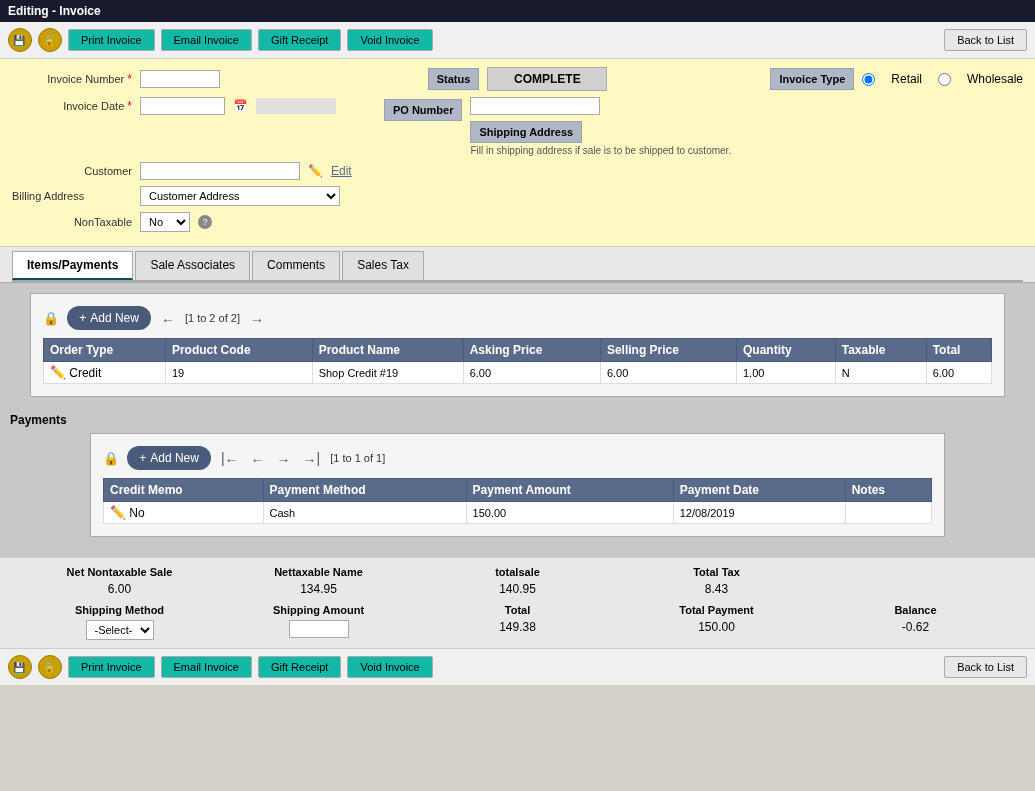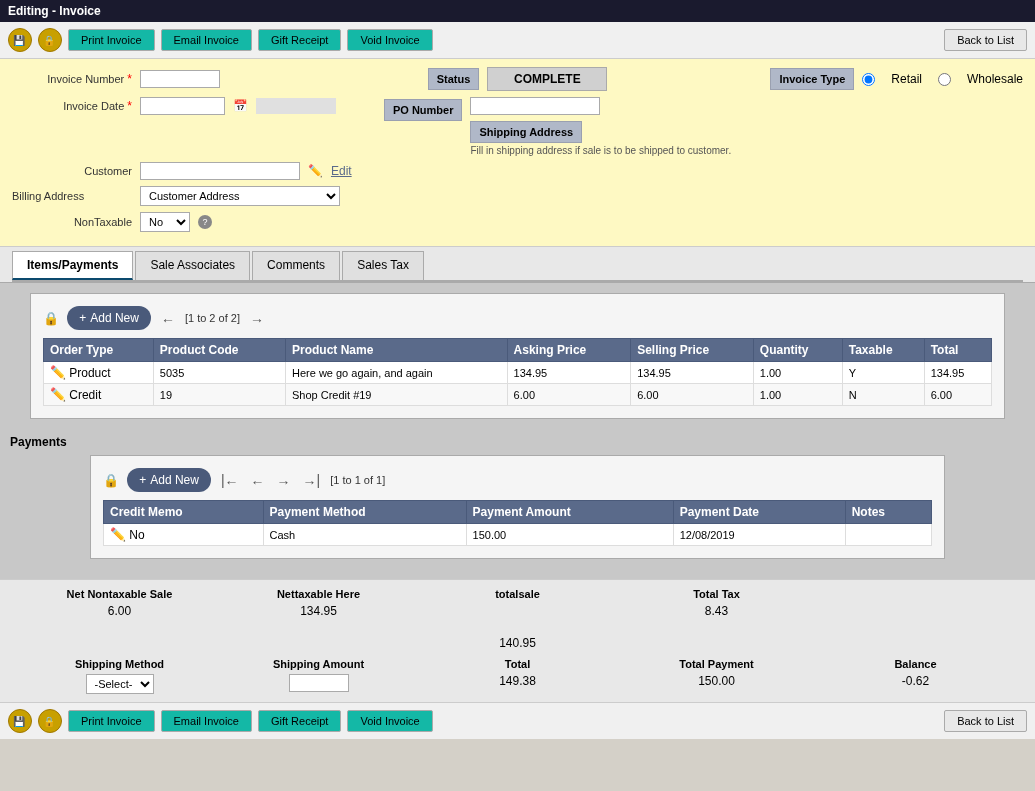--- a/index.html
+++ b/index.html
@@ -160,30 +160,20 @@
             <th><span>Product Name</span></th>
             <th><span>Asking Price</span></th>
             <th><span>Selling Price</span></th>
             <th><span>Quantity</span></th>
             <th><span>Taxable</span></th>
             <th><span>Total</span></th>
           </tr>
         </thead>
         <tbody>
           <tr>
-            <td><span class="edit-icon">✏️</span> <span>Product</span></td>
-            <td>5035</td>
-            <td>Here we go again, and again</td>
-            <td>134.95</td>
-            <td>134.95</td>
-            <td>1.00</td>
-            <td>Y</td>
-            <td>134.95</td>
-          </tr>
-          <tr>
             <td><span class="edit-icon">✏️</span> <span>Credit</span></td>
             <td>19</td>
             <td>Shop Credit #19</td>
             <td>6.00</td>
             <td>6.00</td>
             <td>1.00</td>
             <td>N</td>
             <td>6.00</td>
           </tr>
         </tbody>
@@ -226,28 +216,28 @@
           </tr>
         </tbody>
       </table>
     </div>
   </div>
 </div>
 
 <div style="background:#e8e8e8; padding:8px 20px; border-top:1px solid #ccc;">
   <div style="display:grid; grid-template-columns: repeat(5, 1fr); gap:4px 0; text-align:center;">
     <div style="font-weight:bold; font-size:11px;">Net Nontaxable Sale</div>
-    <div style="font-weight:bold; font-size:11px;">Nettaxable Here</div>
+    <div style="font-weight:bold; font-size:11px;">Nettaxable Name</div>
     <div style="font-weight:bold; font-size:11px;">totalsale</div>
     <div style="font-weight:bold; font-size:11px;">Total Tax</div>
     <div></div>
 
     <div style="font-size:12px;">6.00</div>
     <div style="font-size:12px;">134.95</div>
-    <div style="font-size:12px;margin-top:32px;">140.95</div>
+    <div style="font-size:12px;">140.95</div>
     <div style="font-size:12px;">8.43</div>
     <div></div>
 
     <div style="font-weight:bold; font-size:11px; margin-top:4px;">Shipping Method</div>
     <div style="font-weight:bold; font-size:11px; margin-top:4px;">Shipping Amount</div>
     <div style="font-weight:bold; font-size:11px; margin-top:4px;">Total</div>
     <div style="font-weight:bold; font-size:11px; margin-top:4px;">Total Payment</div>
     <div style="font-weight:bold; font-size:11px; margin-top:4px;">Balance</div>
 
     <div style="font-size:12px;">

